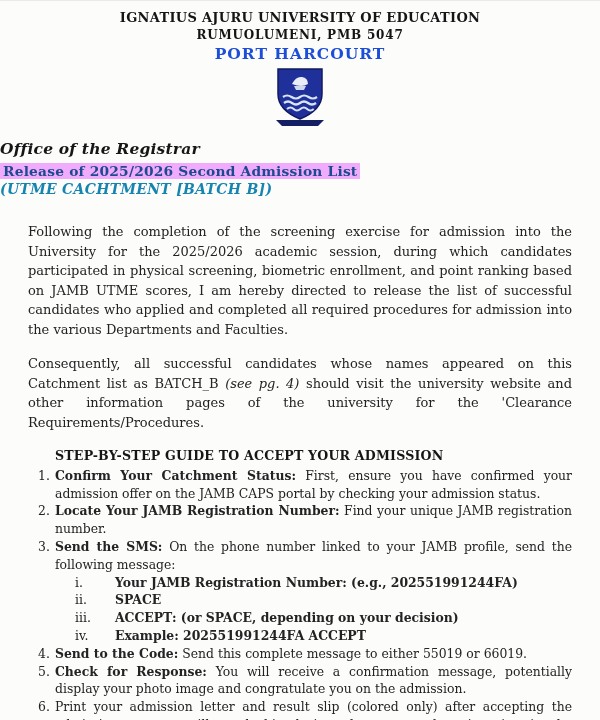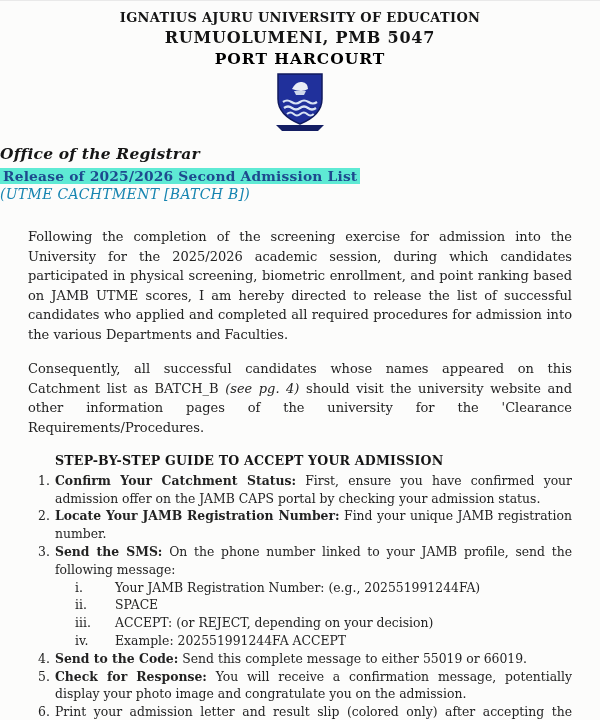--- a/index.html
+++ b/index.html
@@ -17,42 +17,42 @@
     overflow: hidden;
   }
 
   
   .letterhead { text-align: center; padding-top: 9px; }
   .uni-name {
     font-size: 13px; font-weight: bold; letter-spacing: 0.3px;
     color: #151515;
   }
   .uni-addr {
-    font-size: 16px; font-weight: bold; letter-spacing: 0.8px;
+    font-size: 12px; font-weight: bold; letter-spacing: 0.8px;
     margin-top: 3px; color: #141414;
   }
   .uni-city {
     font-size: 15.5px; font-weight: bold; letter-spacing: 1px;
-    margin-top: 2px; color: #000000;
+    margin-top: 2px; color: #1d4ed8;
   }
   .crest { width: 56px; height: 60px; margin: 5px auto 0; }
 
   
   .title-block { text-align: left; margin-top: 11px; }
   .office-line {
     font-size: 15.5px; font-weight: bold; font-style: italic;
     color: #161616; letter-spacing: 0.2px;
   }
   .release-line {
     font-size: 13.8px; font-weight: bold; margin-top: 5px;
     color: #1d4a8e; letter-spacing: 0.2px;
   }
-  .release-line .hl { background: #5eead4; padding: 0 3px; }
+  .release-line .hl { background: #f0abfc; padding: 0 3px; }
   .batch-line {
-    font-size: 14px; font-weight: normal; font-style: italic;
+    font-size: 14px; font-weight: bold; font-style: italic;
     margin-top: 2px; color: #1584b0; letter-spacing: 0.3px;
   }
 
   
   .doc-body { margin: 25px 28px 0 28px; }
   .para {
     font-size: 13px; line-height: 19.5px; text-align: justify;
     margin-bottom: 15px; color: #222;
   }
   .para .it { font-style: italic; }
@@ -63,21 +63,21 @@
     font-weight: bold; font-size: 12.6px; margin-left: 27px;
     letter-spacing: 0.2px; color: #161616; margin-bottom: 2px;
   }
   .step { display: flex; margin-left: 10px; }
   .step-num { flex: none; width: 17px; }
   .step-txt { flex: 1; text-align: justify; }
   .lead { font-weight: bold; }
   .sub-list { margin-left: 20px; text-align: left; }
   .sub-row { display: flex; }
   .sub-num { flex: none; width: 40px; }
-  .sub-txt { flex: 1; text-align: left; }
+  .sub-txt { flex: 1; text-align: left; font-weight: bold; }
 </style>
 </head>
 <body>
 
 <div class="page">
 
   <header class="letterhead">
     <div class="uni-name">IGNATIUS AJURU UNIVERSITY OF EDUCATION</div>
     <div class="uni-addr">RUMUOLUMENI, PMB 5047</div>
     <div class="uni-city">PORT HARCOURT</div>
@@ -133,21 +133,21 @@
             <span class="sub-row">
               <span class="sub-num">i.</span>
               <span class="sub-txt">Your JAMB Registration Number: (e.g., 202551991244FA)</span>
             </span>
             <span class="sub-row">
               <span class="sub-num">ii.</span>
               <span class="sub-txt">SPACE</span>
             </span>
             <span class="sub-row">
               <span class="sub-num">iii.</span>
-              <span class="sub-txt">ACCEPT: (or REJECT, depending on your decision)</span>
+              <span class="sub-txt">ACCEPT: (or SPACE, depending on your decision)</span>
             </span>
             <span class="sub-row">
               <span class="sub-num">iv.</span>
               <span class="sub-txt">Example: 202551991244FA ACCEPT</span>
             </span>
           </span>
         </span>
       </div>
 
       <div class="step">

